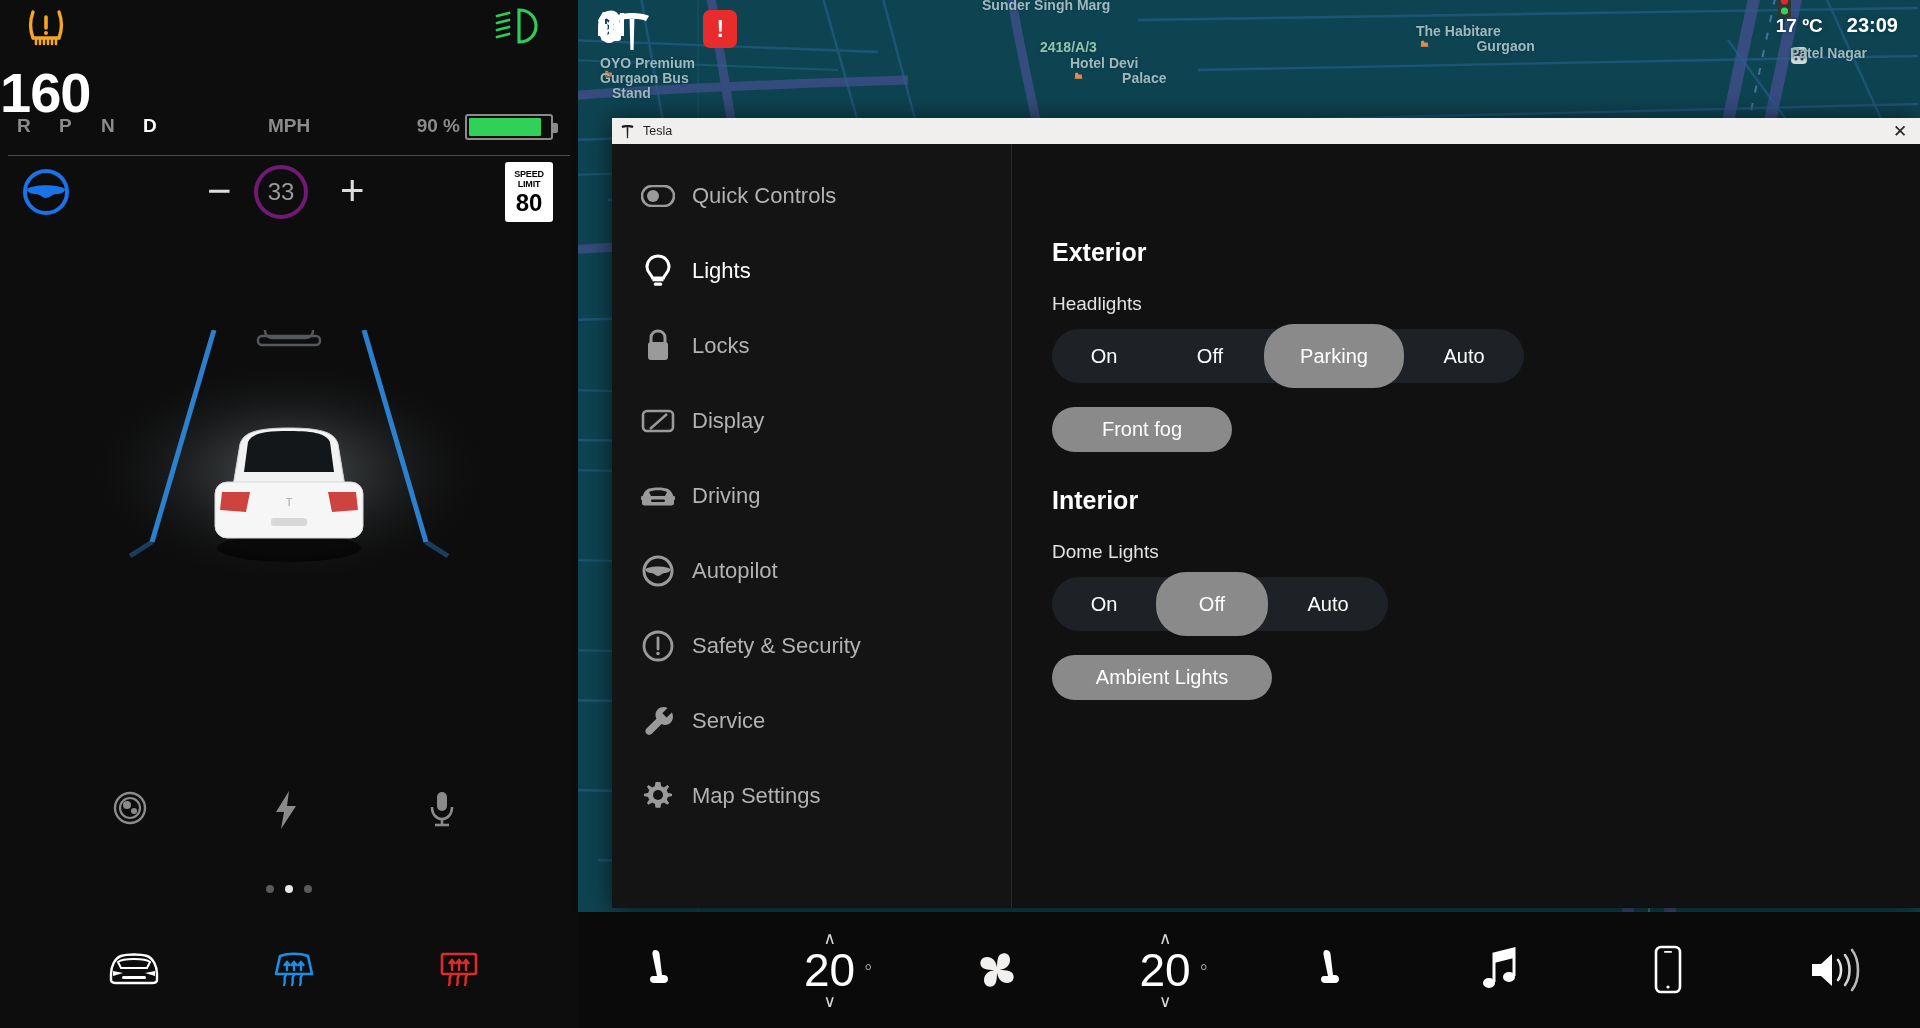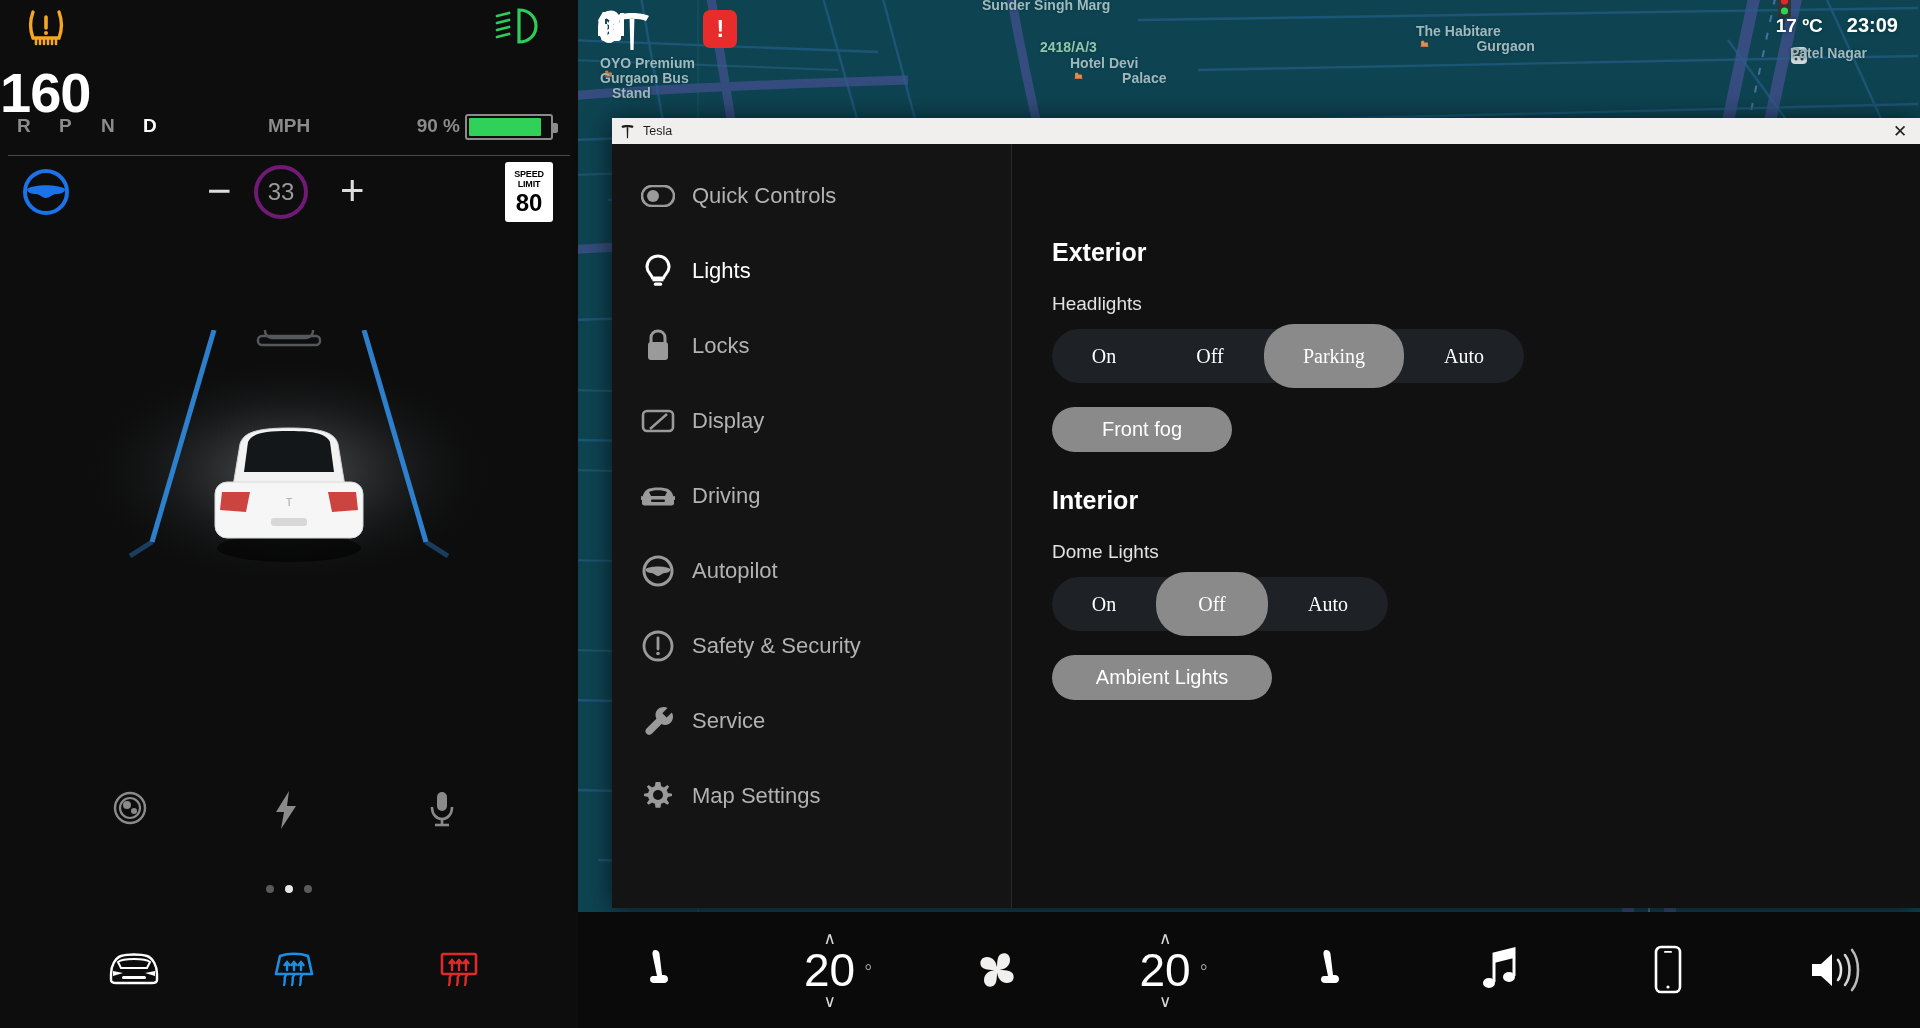--- a/index.html
+++ b/index.html
@@ -147,21 +147,20 @@
   .section-title { font-size:25px; font-weight:bold; color:#fff; margin-bottom:26px; }
   .field-label { font-size:19px; color:#e2e2e2; margin-bottom:14px; }
   .seg-group {
     display:inline-flex; background:#1e2126; border-radius:30px; height:54px;
     align-items:center; padding:0; margin-bottom:24px;
   }
   .seg {
     height:64px; border-radius:30px; display:flex; align-items:center;
     justify-content:center; font-size:20px; color:#fff; cursor:pointer;
     padding:0 10px;
-    font-family:Liberation Serif, serif;
   }
   .seg.active { background:#8a8a8a; }
   .pill-btn {
     display:inline-flex; align-items:center; justify-content:center;
     height:45px; border-radius:24px; background:#8a8a8a; color:#fff;
     font-size:20px; cursor:pointer; margin-bottom:34px;
   }
 
   
   #bottom-bar {

